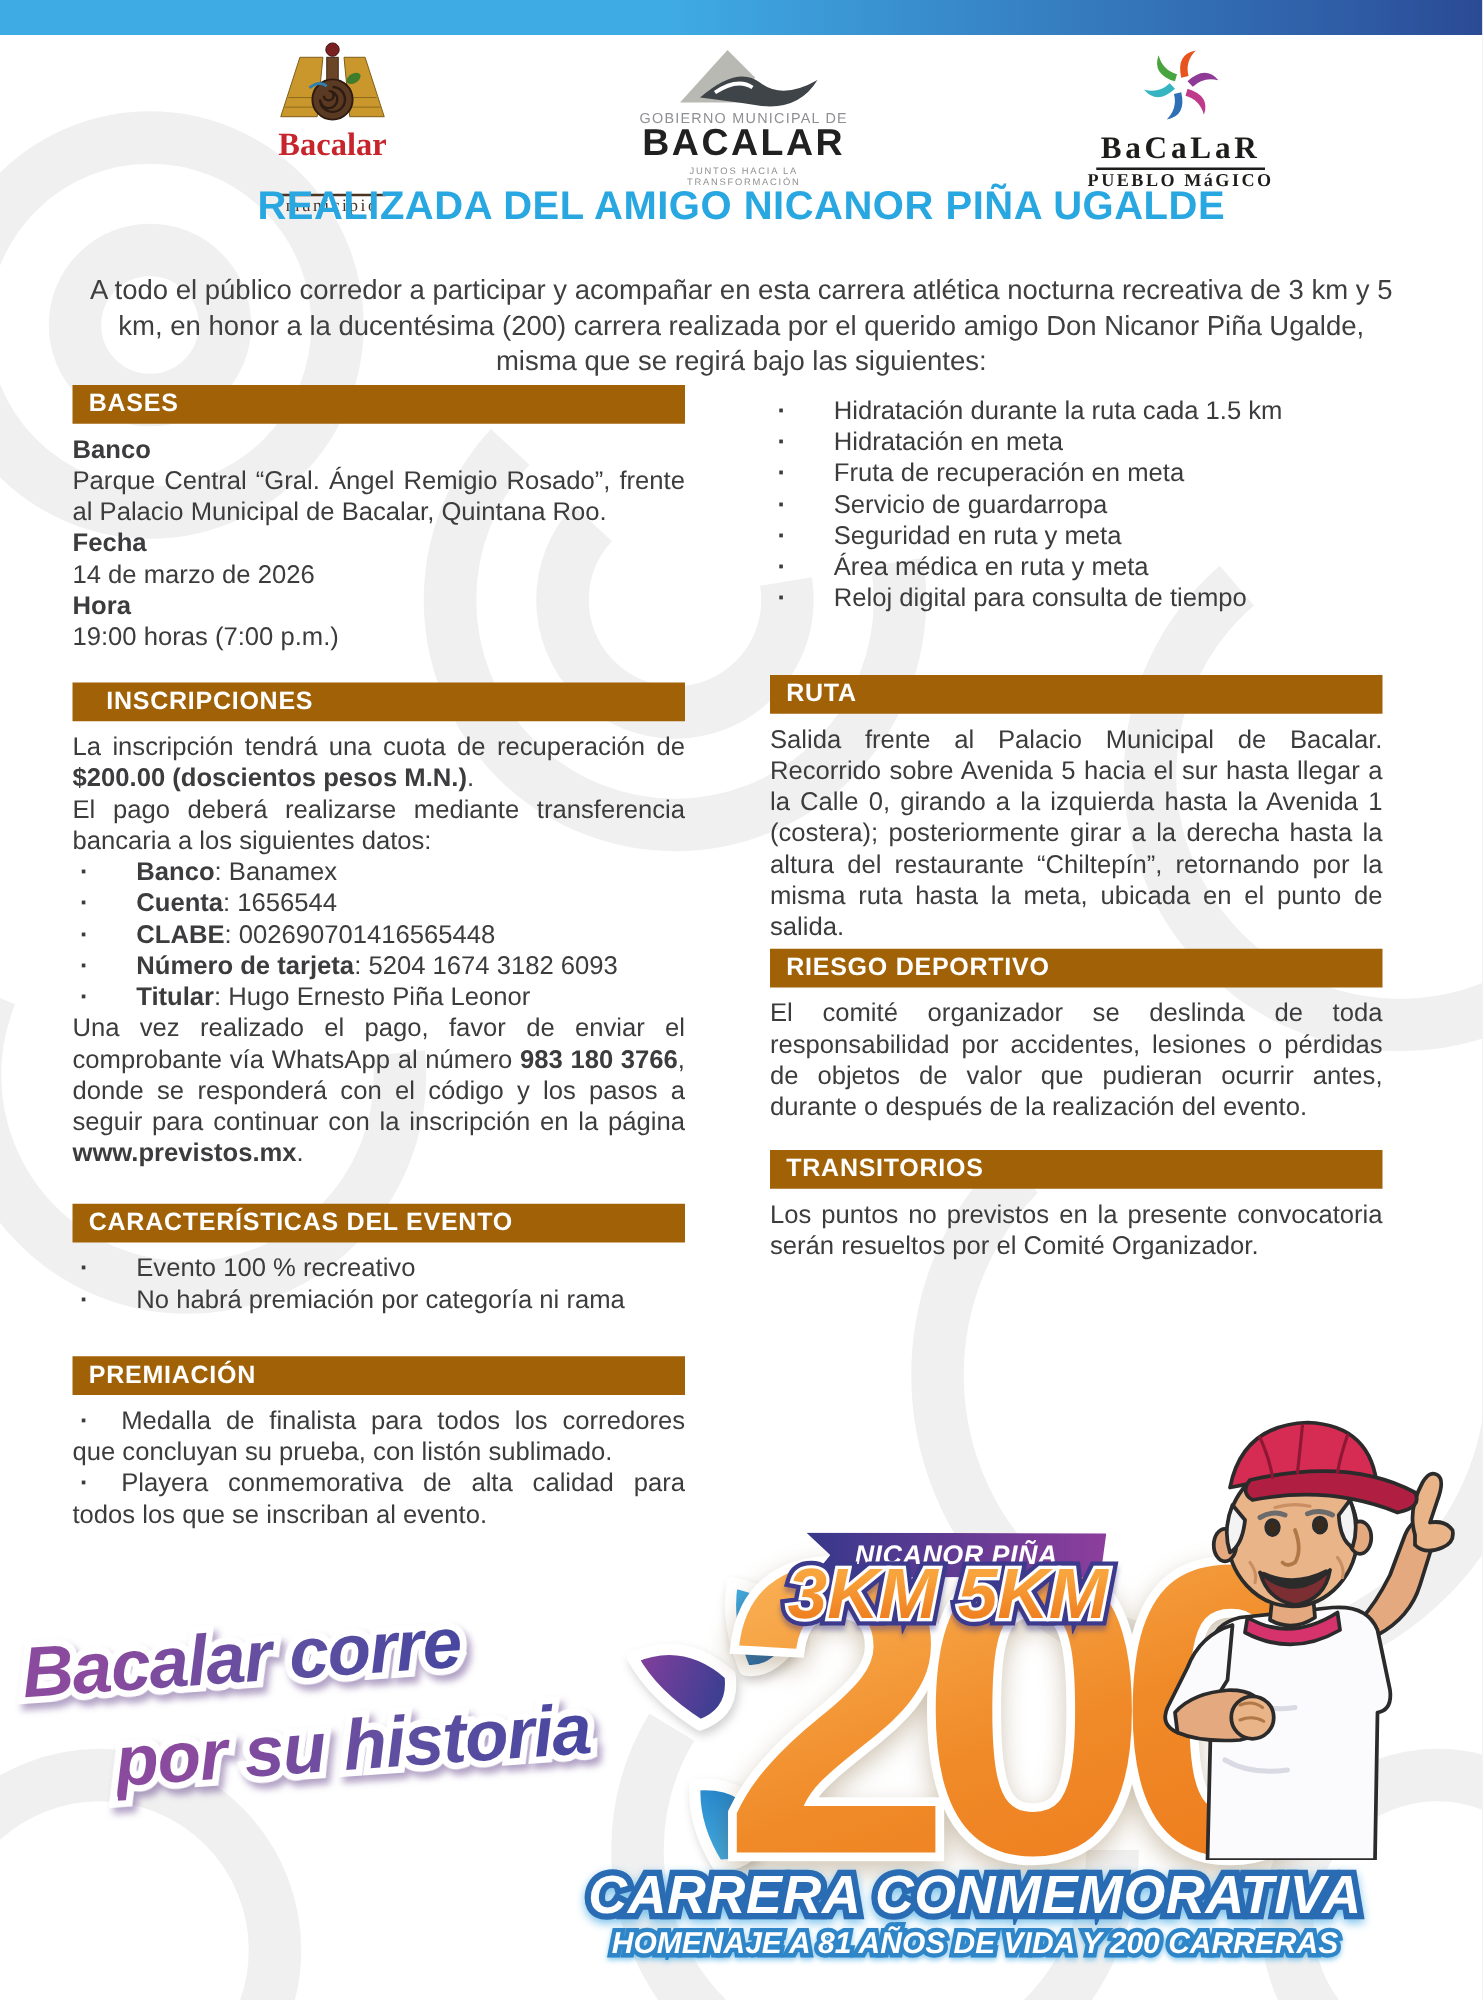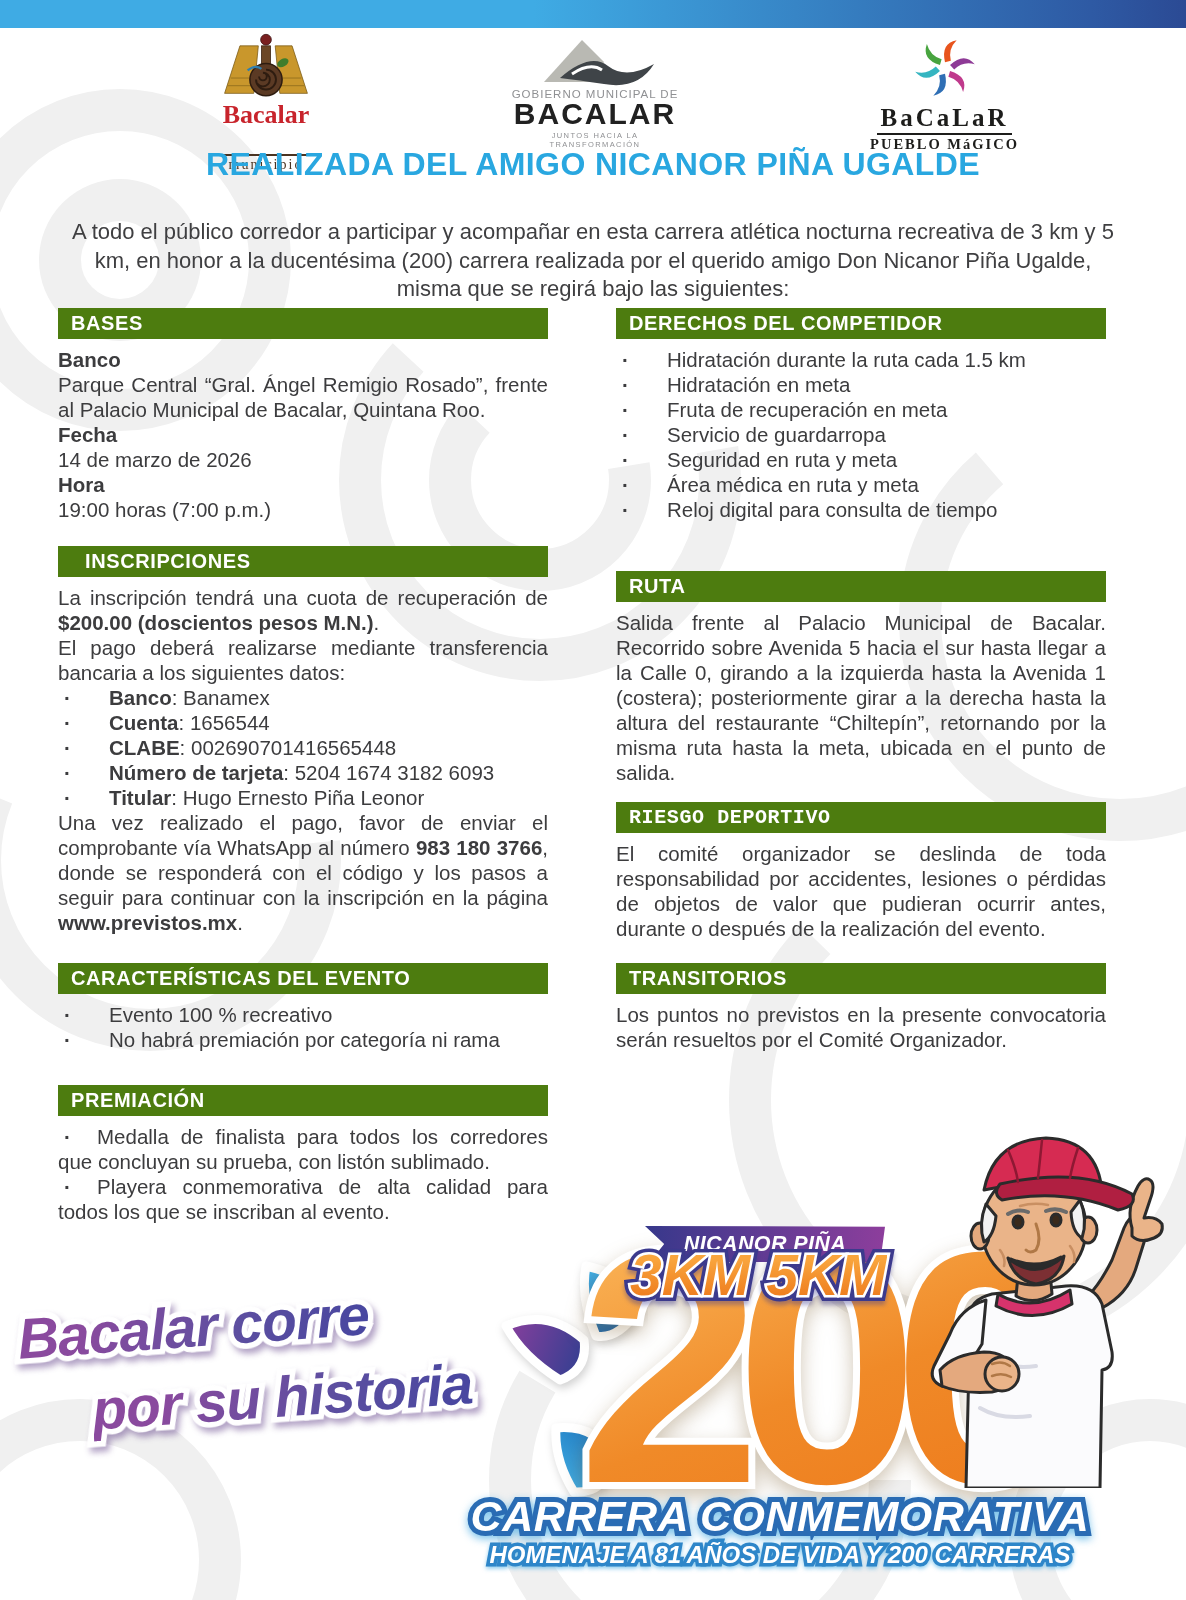--- a/index.html
+++ b/index.html
@@ -29,35 +29,35 @@
   
   .title{position:absolute;left:0;top:143px;width:1186px;text-align:center;
          color:#29a7e0;font-weight:bold;font-size:32px;line-height:1.32;letter-spacing:.4px;}
   .intro{position:absolute;left:63px;top:218px;width:1060px;text-align:center;
          font-size:22px;line-height:1.3;color:#3f3f41;}
 
   
   .col{position:absolute;top:308px;width:490px;}
   .col-left{left:58px;}
   .col-right{left:616px;}
-  .sech{background:#4d7c0f;color:#fff;font-weight:bold;font-size:20px;letter-spacing:.6px;
+  .sech{background:#a16207;color:#fff;font-weight:bold;font-size:20px;letter-spacing:.6px;
         height:31px;line-height:31px;padding-left:13px;}
   .body{font-size:20.5px;line-height:25px;margin-top:8px;}
   .just{text-align:justify;}
   .lbl{font-weight:bold;}
   .b{font-weight:bold;}
   .brow{display:flex;}
   .brow .dot{flex:0 0 45px;padding-left:6px;font-weight:bold;}
   .hang{text-align:justify;}
   .hang .dot{display:inline-block;width:39px;padding-left:6px;box-sizing:border-box;font-weight:bold;}
   .mt-insc{margin-top:24px;padding-left:27px;}
   .mt-carac{margin-top:28px;}
   .mt-prem{margin-top:33px;}
   .mt-ruta{margin-top:49px;}
-  .mt-riesgo{margin-top:17px;font-family:Liberation Mono, monospace;}
+  .mt-riesgo{margin-top:5px;}
   .mt-trans{margin-top:22px;}
 
   
   .slogan{position:absolute;left:20px;top:1285px;width:450px;z-index:3;transform:rotate(-4deg);}
   .slogan .ln{position:relative;font-style:italic;font-weight:bold;font-size:57px;line-height:76px;letter-spacing:-1px;white-space:nowrap;}
   .slogan .ln2{text-align:right;}
   .slogan .back{position:absolute;left:0;right:0;-webkit-text-stroke:11px #ffffff;
                 filter:drop-shadow(3px 5px 3px rgba(84,48,126,.45));}
   .slogan .front{position:relative;background:linear-gradient(110deg,#8a4a9e 20%,#5e4fa0 60%,#4646a0 100%);
                 -webkit-background-clip:text;background-clip:text;color:transparent;}
@@ -230,21 +230,20 @@
 
       <div class="sech mt-prem">PREMIACIÓN</div>
       <div class="body">
         <div class="hang"><span class="dot">·</span><span>Medalla de finalista para todos los corredores que concluyan su prueba, con listón sublimado.</span></div>
         <div class="hang"><span class="dot">·</span><span>Playera conmemorativa de alta calidad para todos los que se inscriban al evento.</span></div>
       </div>
     </div>
 
     <div class="col col-right">
 
-      <div class="sech">DERECHOS DEL COMPETIDOR</div>
       <div class="body">
         <div class="brow">
             <span class="dot">·</span>
             <span>Hidratación durante la ruta cada 1.5 km</span>
           </div>
         <div class="brow">
             <span class="dot">·</span>
             <span>Hidratación en meta</span>
           </div>
         <div class="brow">

